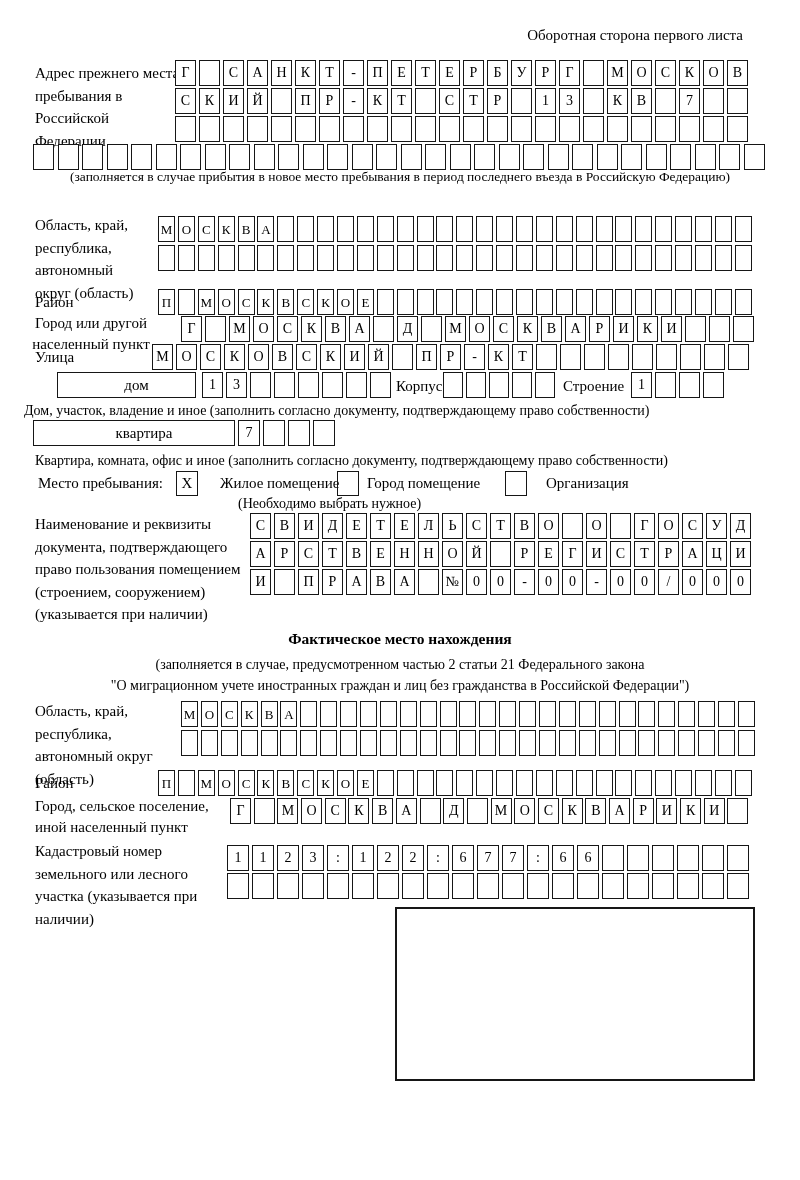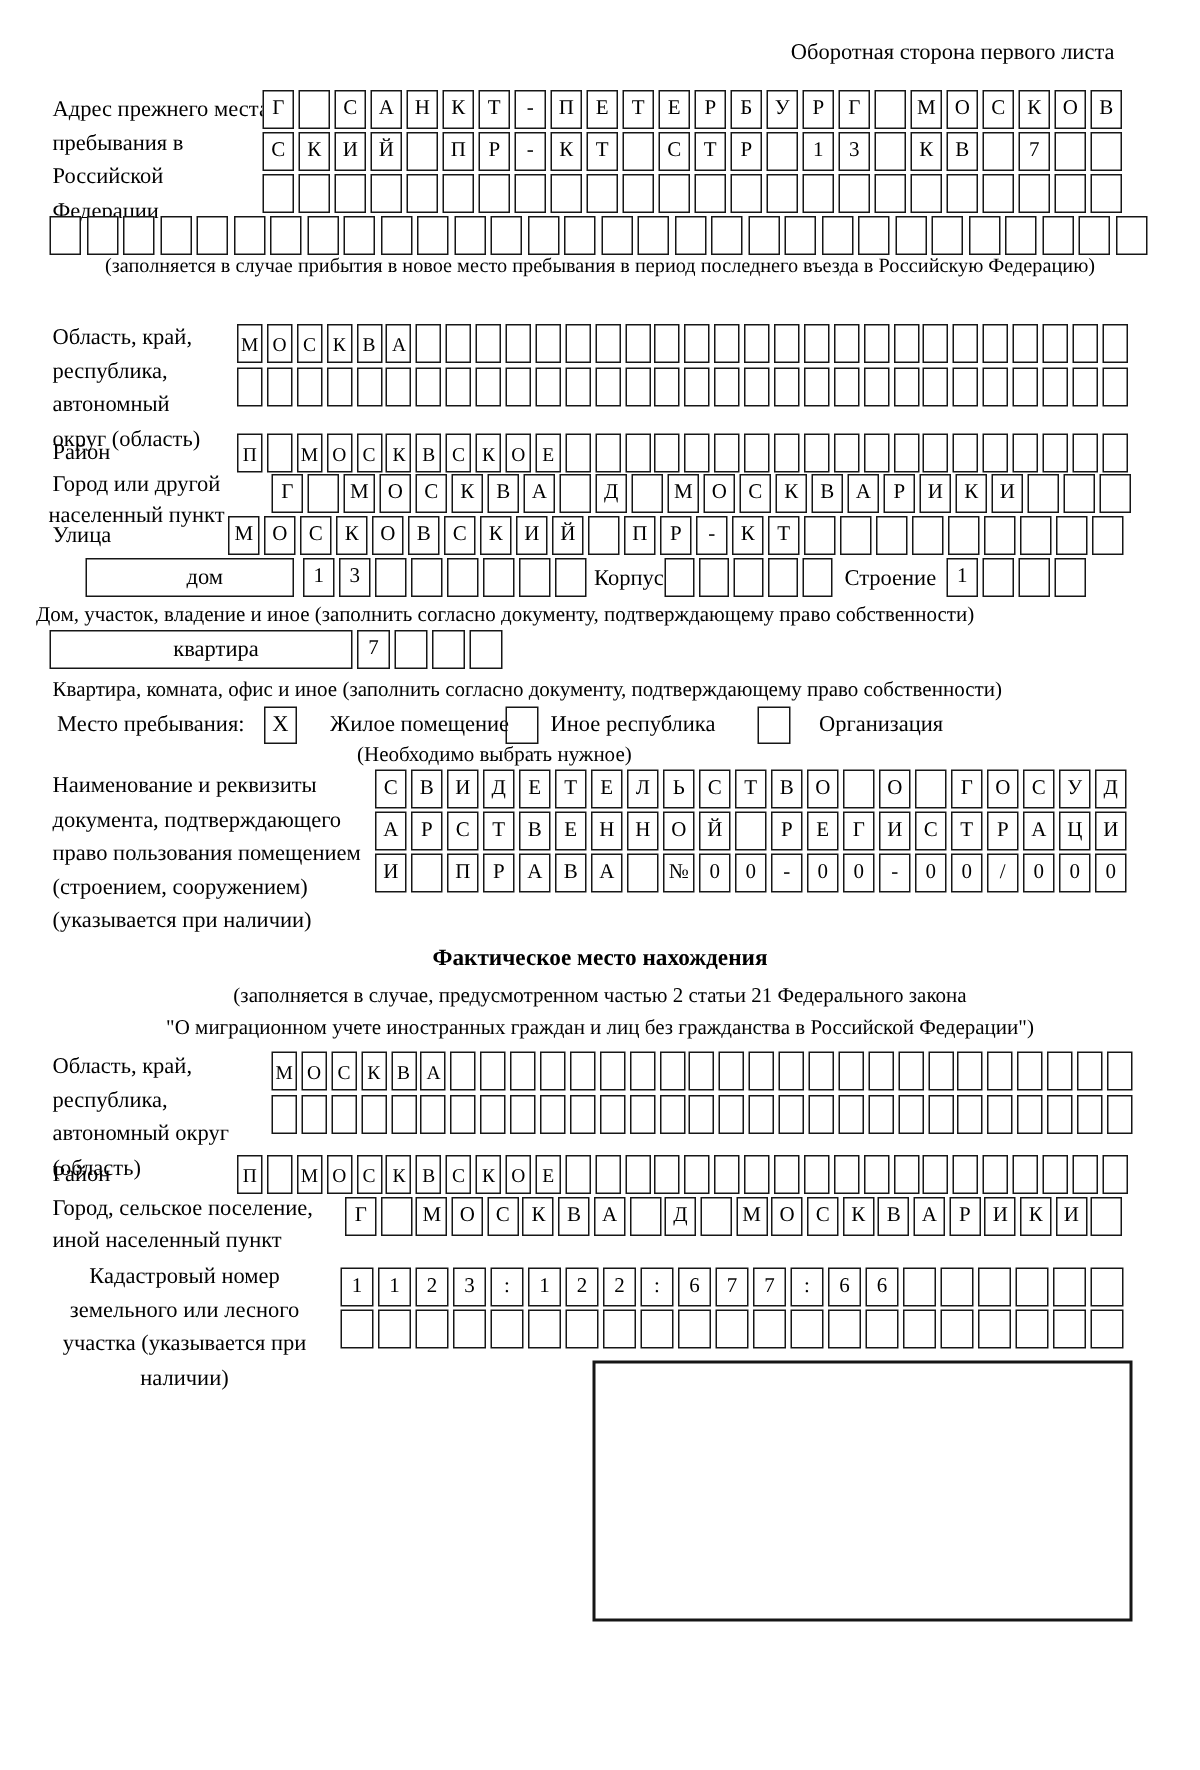--- a/index.html
+++ b/index.html
@@ -350,21 +350,21 @@
       <span class="cell"></span>
       <span class="cell"></span>
       <span class="cell"></span>
     </div>
   <div class="abs lbl" style="left:35px;top:450px;font-size:14px;">Квартира, комната, офис и иное (заполнить согласно документу, подтверждающему право собственности)</div>
 
   <div class="abs lbl" style="left:38px;top:472px;">Место пребывания:</div>
   <span class="abs cb" style="left:176px;top:471px;">X</span>
   <div class="abs lbl" style="left:220px;top:472px;">Жилое помещение</div>
   <span class="abs cb" style="left:337px;top:471px;"></span>
-  <div class="abs lbl" style="left:367px;top:472px;">Иное республика</div>
+  <div class="abs lbl" style="left:367px;top:472px;">Город помещение</div>
   <span class="abs cb" style="left:505px;top:471px;"></span>
   <div class="abs lbl" style="left:546px;top:472px;">Организация</div>
   <div class="abs" style="left:238px;top:496px;font-size:14px;">(Необходимо выбрать нужное)</div>
 
   <div class="abs lbl" style="left:35px;top:513px;width:216px;">Наименование и реквизиты документа, подтверждающего право пользования помещением (строением, сооружением) (указывается при наличии)</div>
   <div class="abs boxrow g3" style="left:250px;top:513px;">
       <span class="cell">С</span>
       <span class="cell">В</span>
       <span class="cell">И</span>
       <span class="cell">Д</span>
@@ -554,21 +554,21 @@
       <span class="cell">К</span>
       <span class="cell">В</span>
       <span class="cell">А</span>
       <span class="cell">Р</span>
       <span class="cell">И</span>
       <span class="cell">К</span>
       <span class="cell">И</span>
       <span class="cell"></span>
     </div>
 
-  <div class="abs lbl" style="left:35px;top:840px;width:176px;text-align:center;">Кадастровый номер земельного или лесного участка (указывается при наличии)</div>
+  <div class="abs lbl" style="left:35px;top:840px;width:176px;">Кадастровый номер земельного или лесного участка (указывается при наличии)</div>
   <div class="abs boxrow gw" style="left:227px;top:845px;">
       <span class="cell">1</span>
       <span class="cell">1</span>
       <span class="cell">2</span>
       <span class="cell">3</span>
       <span class="cell">:</span>
       <span class="cell">1</span>
       <span class="cell">2</span>
       <span class="cell">2</span>
       <span class="cell">:</span>

